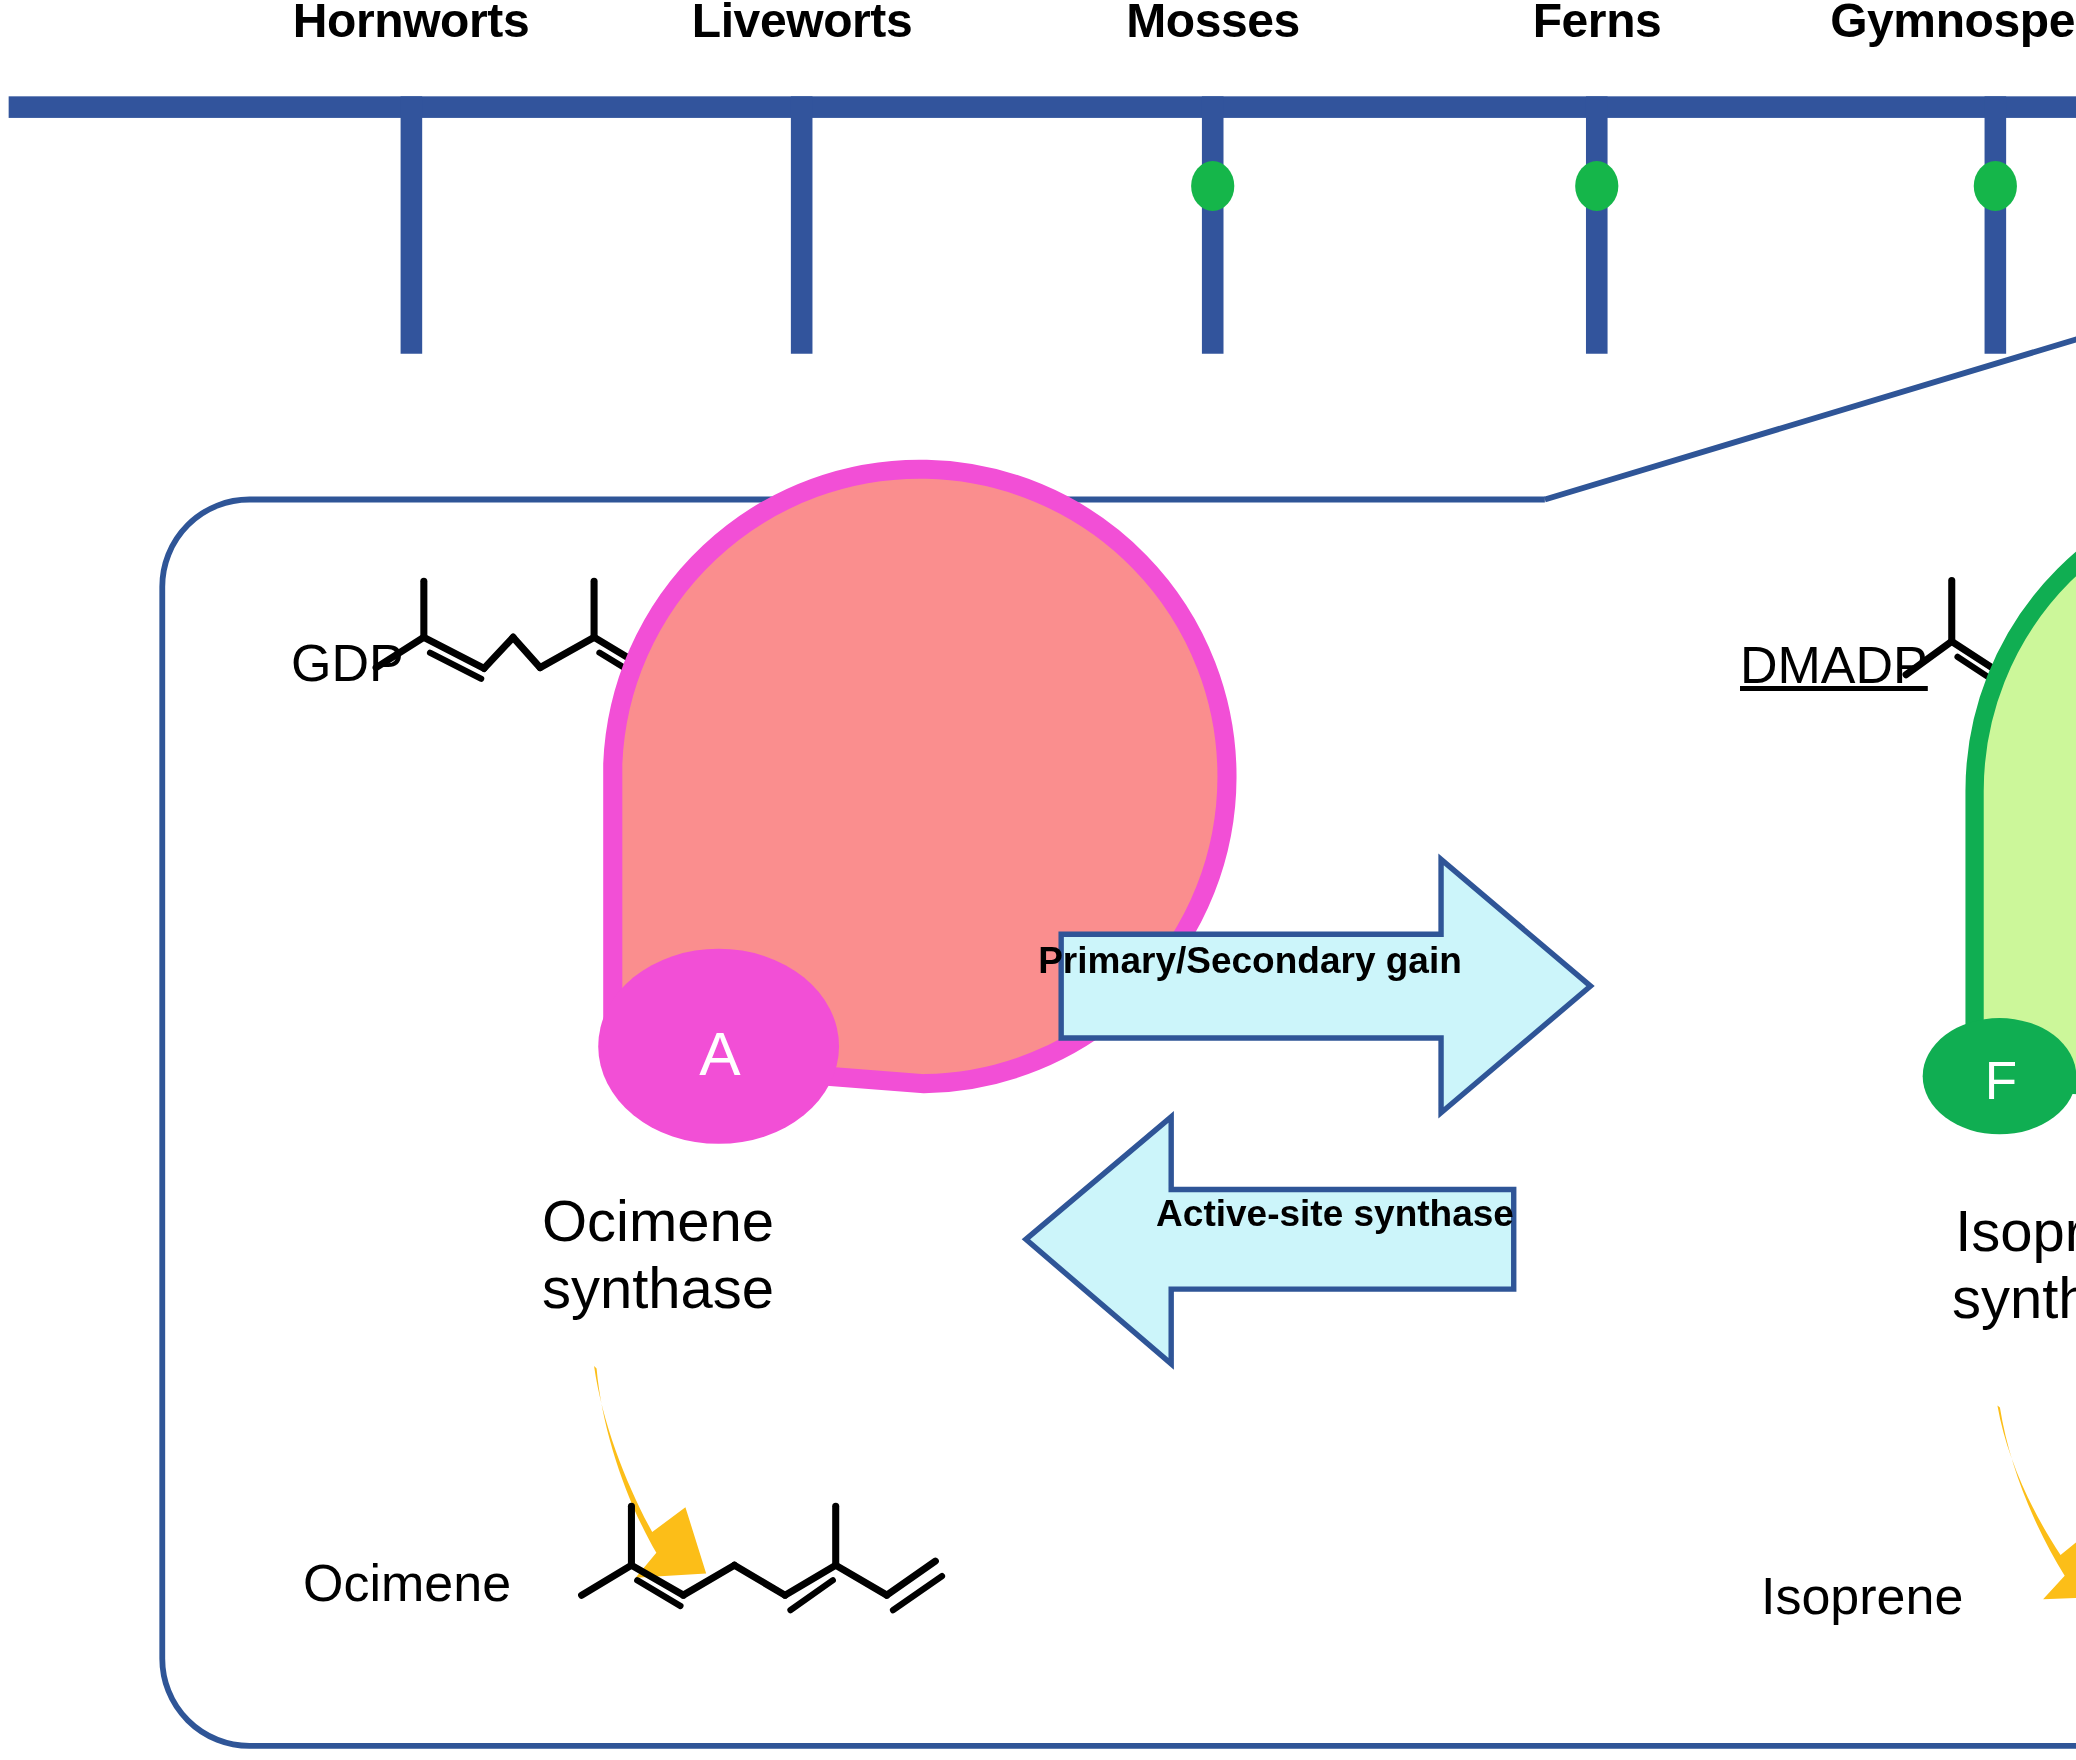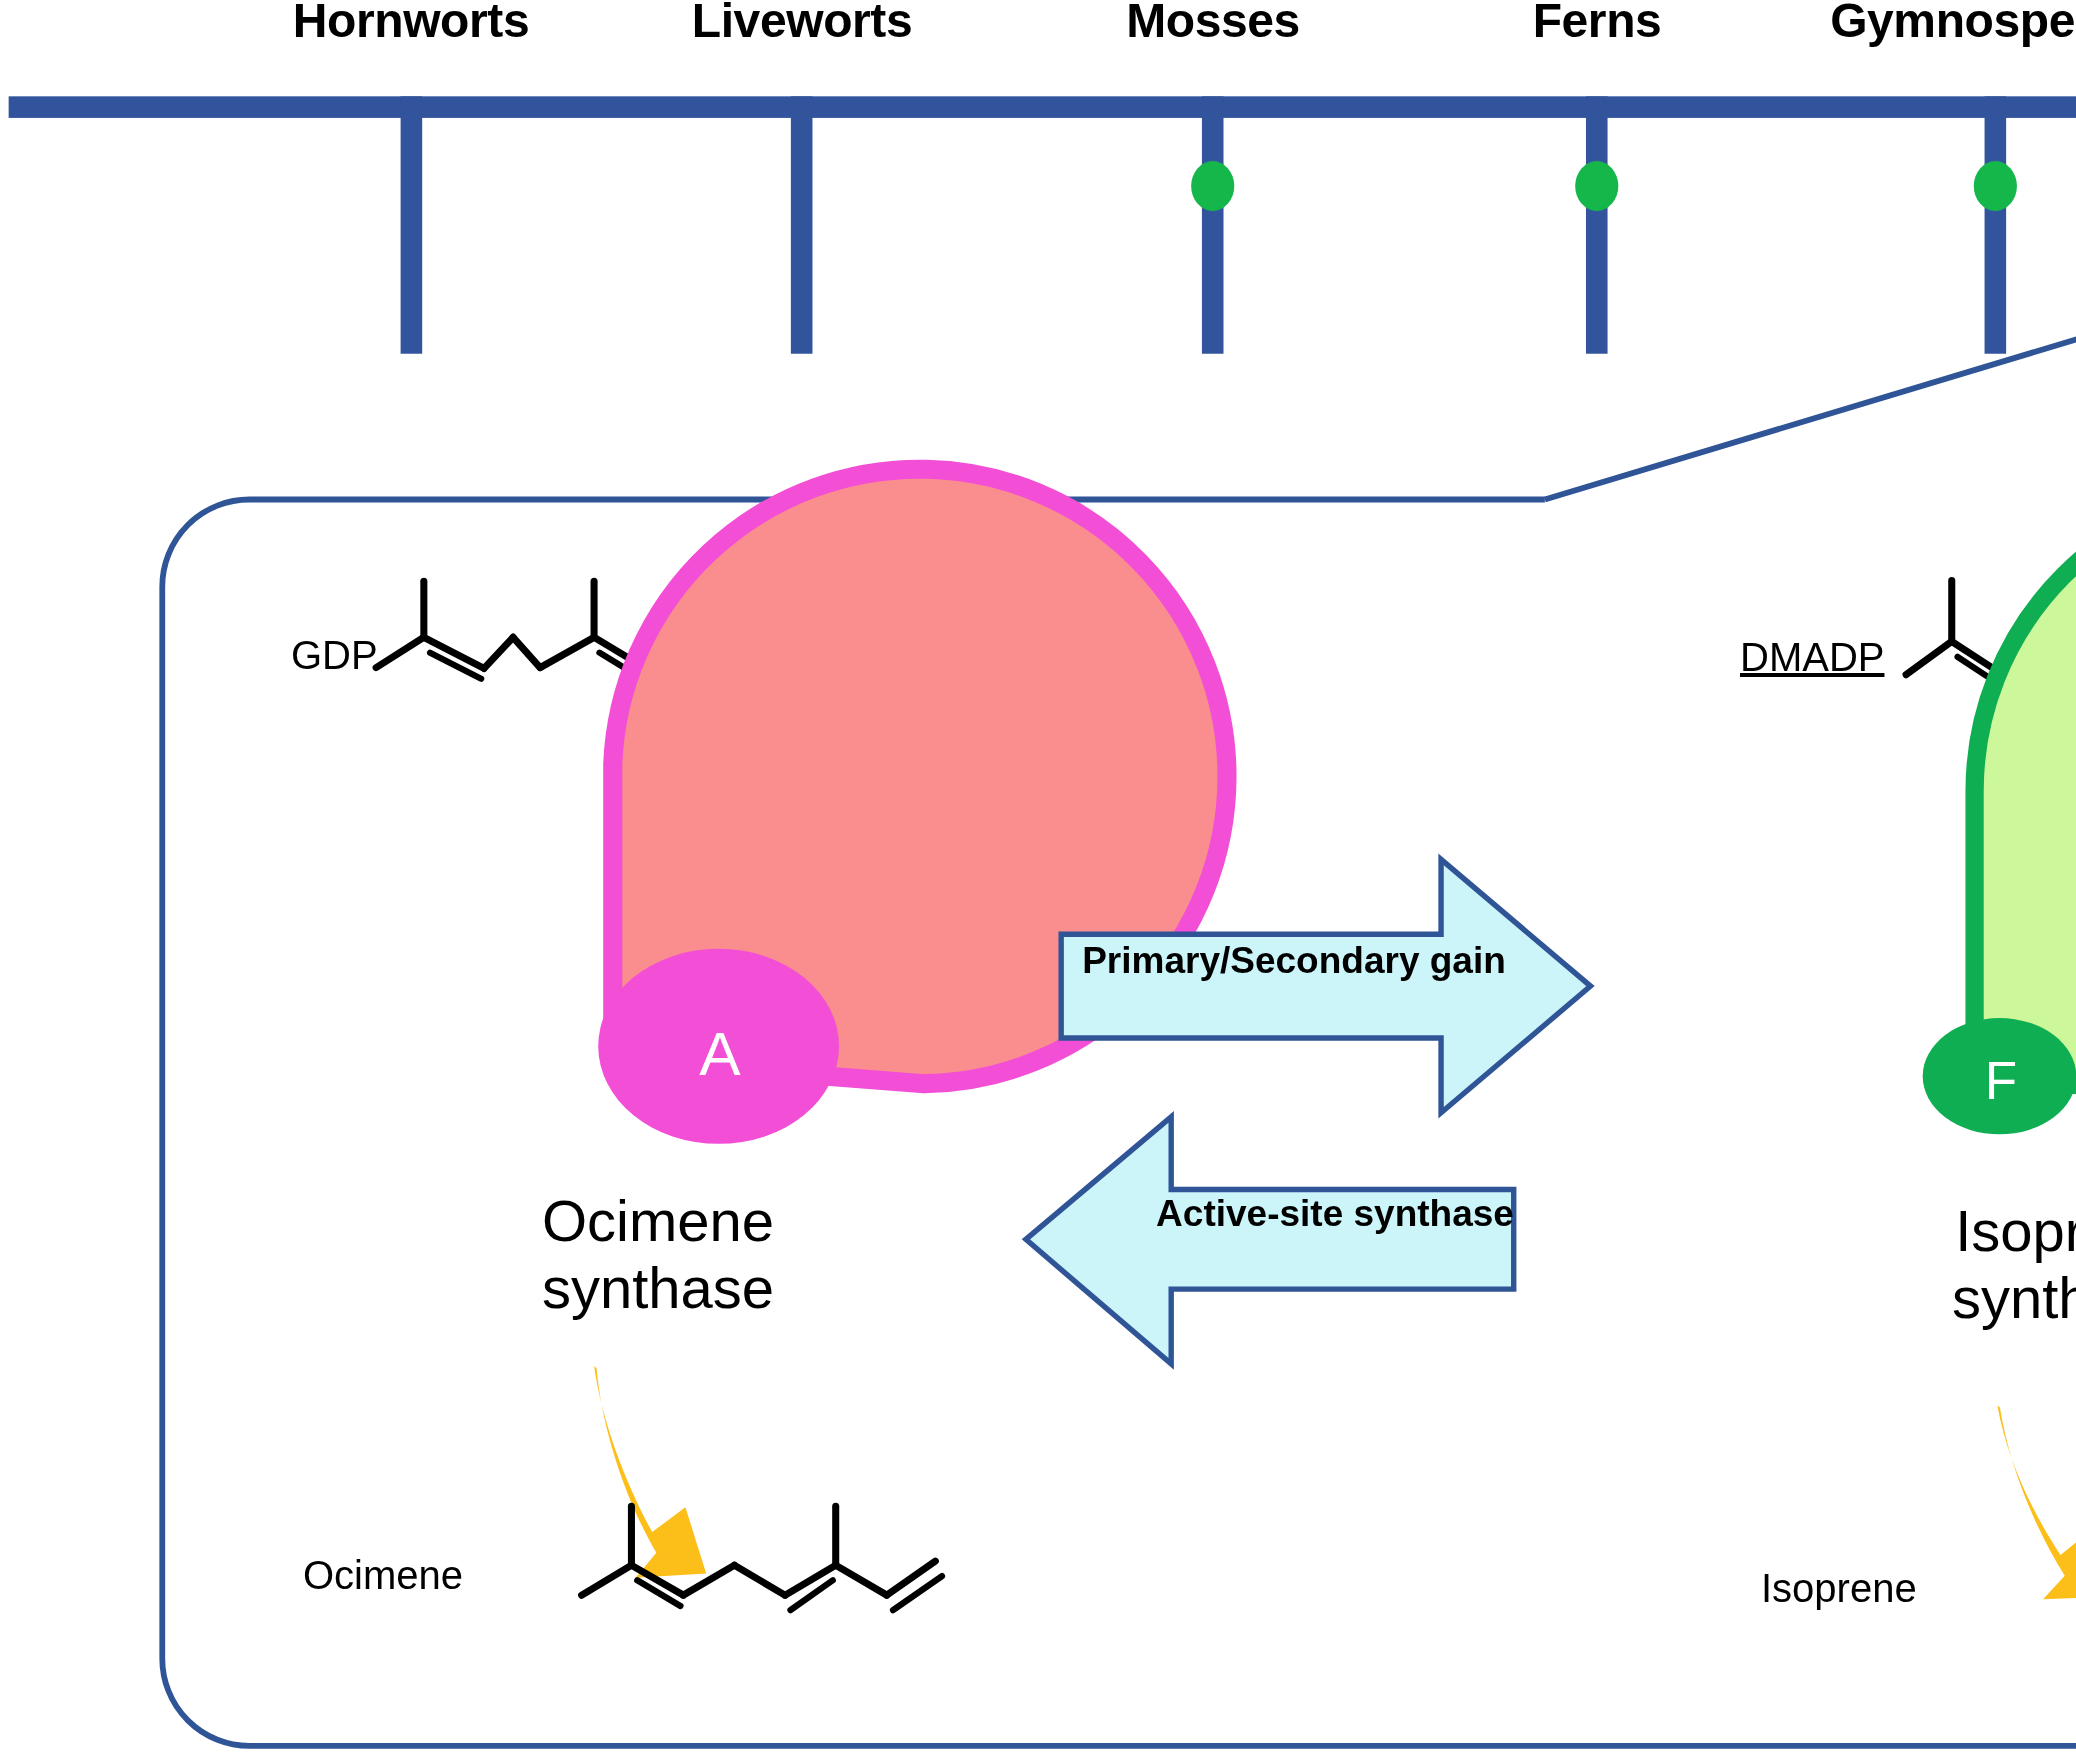--- a/index.html
+++ b/index.html
@@ -12,21 +12,21 @@
     font-weight:bold;
     font-size:48px;
     color:#000;
     white-space:nowrap;
     transform:translateX(-50%);
     letter-spacing:-0.4px;
   }
   .molname{
     position:absolute;
     font-family:"Liberation Sans",sans-serif;
-    font-size:40px;
+    font-size:52px;
     color:#000;
     white-space:nowrap;
   }
   .enzname{
     position:absolute;
     font-family:"Liberation Sans",sans-serif;
     font-size:58px;
     color:#000;
     text-align:center;
     line-height:1.15;
@@ -286,21 +286,21 @@
 
   <div class="enzname" style="left:2068px; top:1198px;">
     <div>Isoprene</div>
     <div>synthase</div>
   </div>
 
   <div class="sitelabel" style="left:720px; top:1053px;">A</div>
 
   <div class="sitelabel" style="left:2001px; top:1080px; font-size:53px;">F</div>
 
-  <div class="arrowtext" style="left:1294px; top:937px;">
+  <div class="arrowtext" style="left:1250px; top:937px;">
     <div>Primary/Secondary gain</div>
   </div>
 
   <div class="arrowtext" style="left:1335px; top:1190px;">
     <div>Active-site synthase</div>
   </div>
 
   <div class="molname" style="left:303px; top:1553px;">Ocimene</div>
 
   <div class="molname" style="left:1761px; top:1566px;">Isoprene</div>

